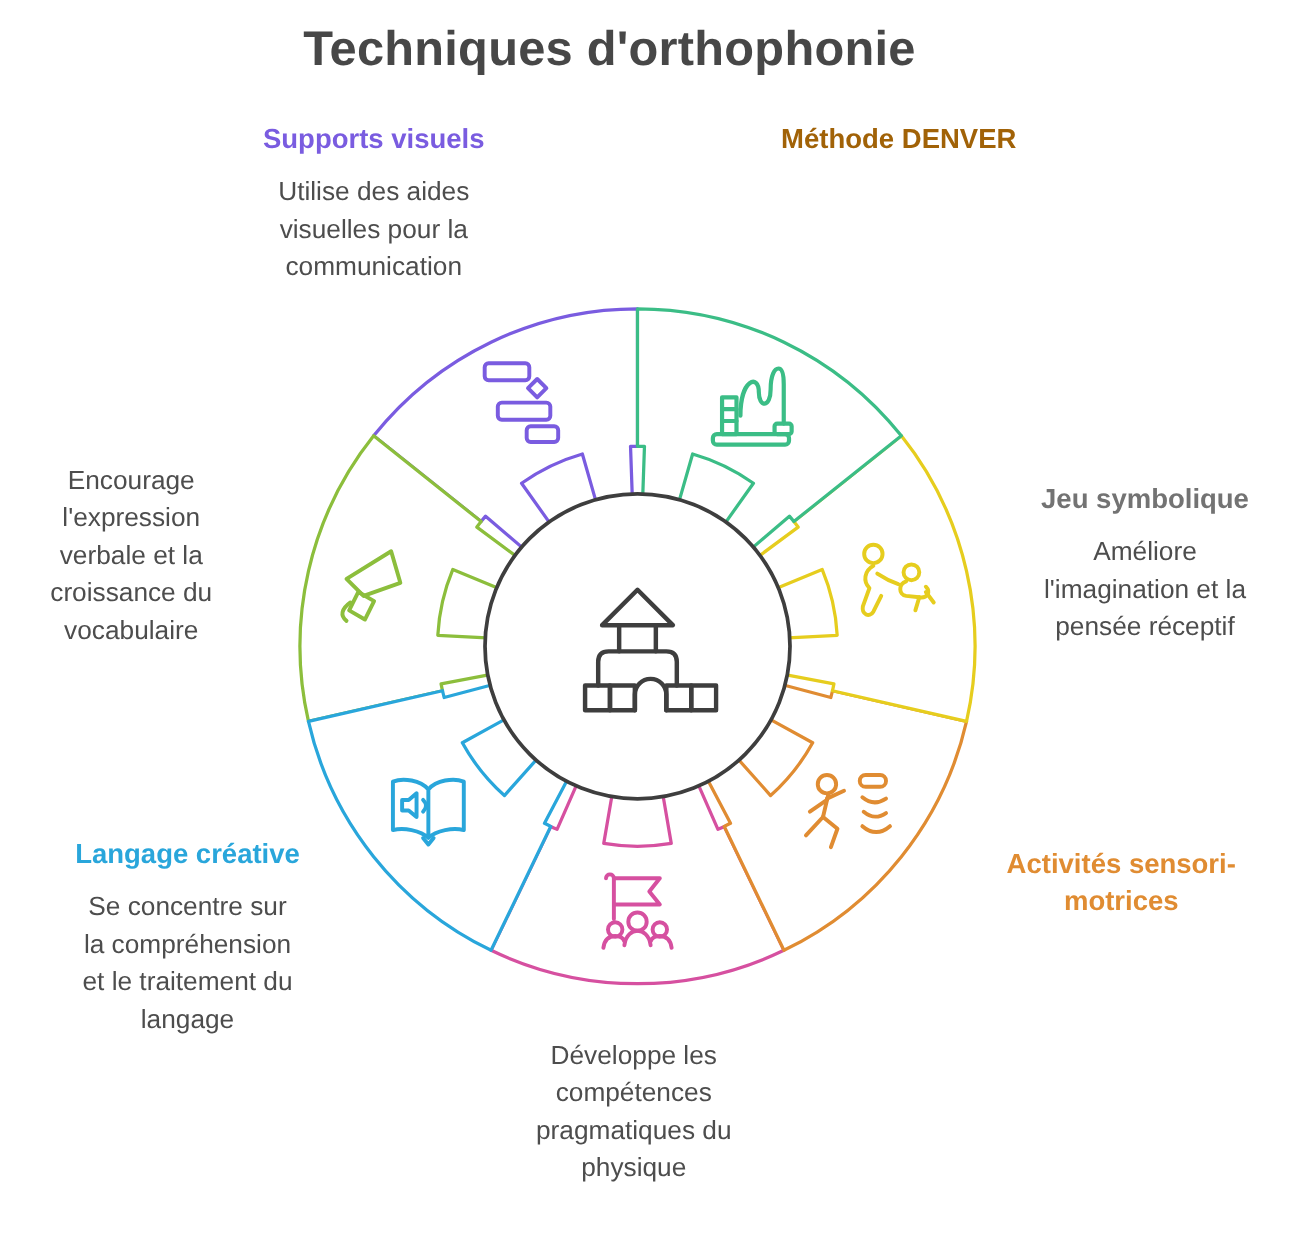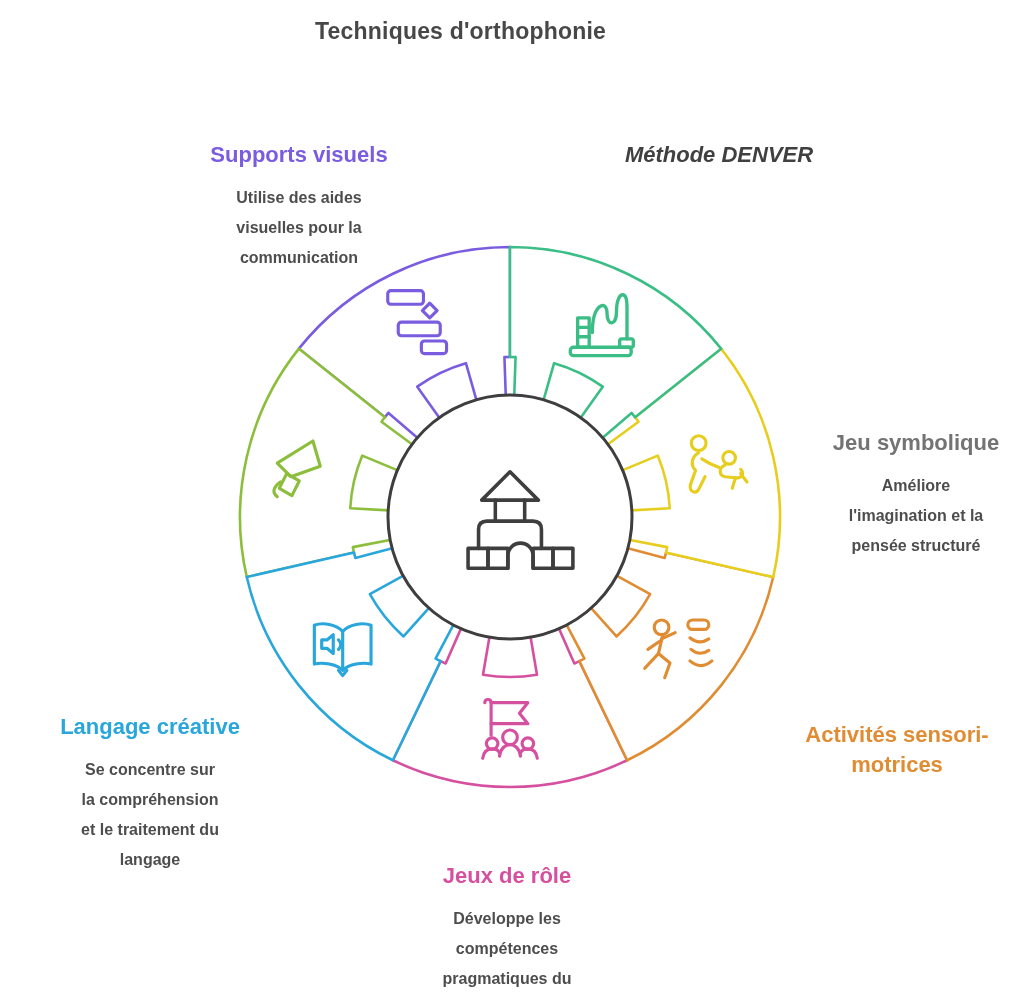--- a/index.html
+++ b/index.html
@@ -2,74 +2,77 @@
 <html><head>
 <meta charset="utf-8">
 <style>
   html,body{margin:0;padding:0;background:#ffffff;}
   body{
     width:1035px;height:998px;position:relative;overflow:hidden;
     font-family:"Liberation Sans", sans-serif;
   }
   .page-title{
     position:absolute;left:0;top:18px;width:921px;text-align:center;
-    font-size:23px;font-weight:700;color:#474747;letter-spacing:.2px;
+    font-size:39px;font-weight:700;color:#474747;letter-spacing:.2px;padding-left:27px;
   }
-  .label-block{position:absolute;text-align:center;margin-top:44px;}
+  .label-block{position:absolute;text-align:center;}
   .label-block h2{
     margin:0;font-size:22px;font-weight:700;line-height:30px;
   }
   .label-block p{
-    margin:13px 0 0 0;font-size:16px;line-height:30px;color:#4d4d4d;
+    margin:13px 0 0 0;font-size:21px;line-height:30px;color:#4d4d4d;
     white-space:pre-line;
-    font-weight:bold;
   }
   .lbl-supports  {left:199px; top:96px;  width:200px;}
   .lbl-denver    {left:619px; top:96px;  width:200px;}
   .lbl-symbolique{left:821px; top:384px; width:190px;}
   .lbl-sensori   {left:782px; top:676px; width:230px;}
   .lbl-sensori p {margin-top:3px;}
   .lbl-role      {left:407px; top:817px; width:200px;}
   .lbl-receptif  {left:50px;  top:668px; width:200px;}
   .lbl-expressif {left:30px;  top:367px; width:150px;}
   .lbl-expressif p{margin-top:3px;}
   #wheel{position:absolute;left:230px;top:237px;}
 </style>
 </head>
 <body>
 
 <div class="page-title">Techniques d'orthophonie</div>
 
 <div class="label-block lbl-denver">
-  <h2 style="color: #404040; font-style: italic;">Méthode DENVER</h2>
+  <h2 style="color: #a16207;">Méthode DENVER</h2>
 </div>
 <div class="label-block lbl-symbolique">
   <h2 style="color: #737373;">Jeu symbolique</h2>
   <p>Améliore
 l'imagination et la
-pensée structuré</p>
+pensée réceptif</p>
 </div>
 <div class="label-block lbl-sensori">
   <h2 style="color: rgb(224, 140, 50);">Activités sensori-motrices</h2>
 </div>
 <div class="label-block lbl-role">
-  <h2 style="color: rgb(214, 80, 160);">Jeux de rôle</h2>
   <p>Développe les
 compétences
 pragmatiques du
 physique</p>
 </div>
 <div class="label-block lbl-receptif">
   <h2 style="color: rgb(41, 166, 219);">Langage créative</h2>
   <p>Se concentre sur
 la compréhension
 et le traitement du
 langage</p>
 </div>
 <div class="label-block lbl-expressif">
+  <p>Encourage
+l'expression
+verbale et la
+croissance du
+vocabulaire</p>
 </div>
 <div class="label-block lbl-supports">
   <h2 style="color: rgb(122, 92, 224);">Supports visuels</h2>
   <p>Utilise des aides
 visuelles pour la
 communication</p>
 </div>
 
 <svg id="wheel" width="560" height="560" viewBox="0 0 560 560">
   <defs>

